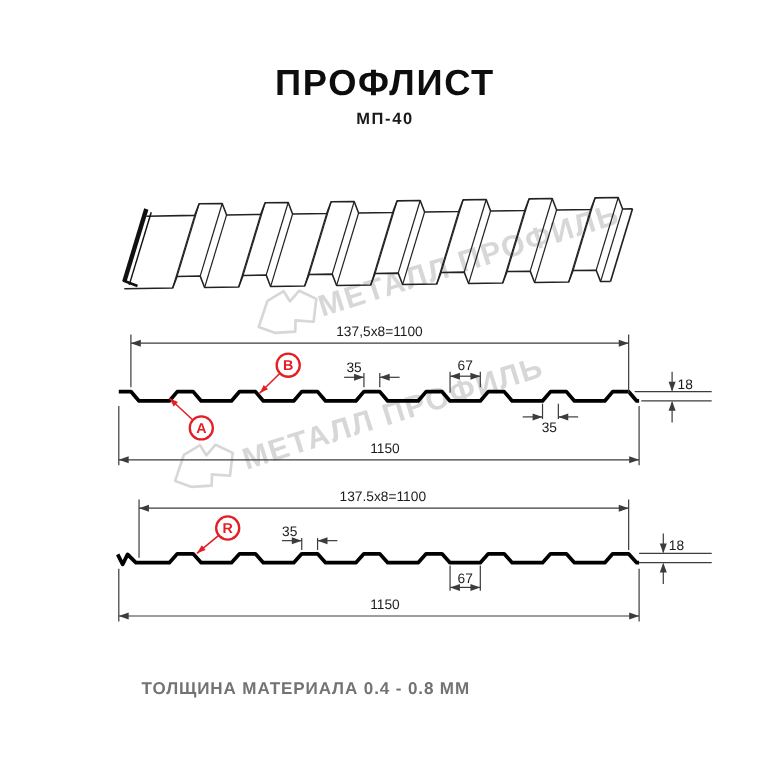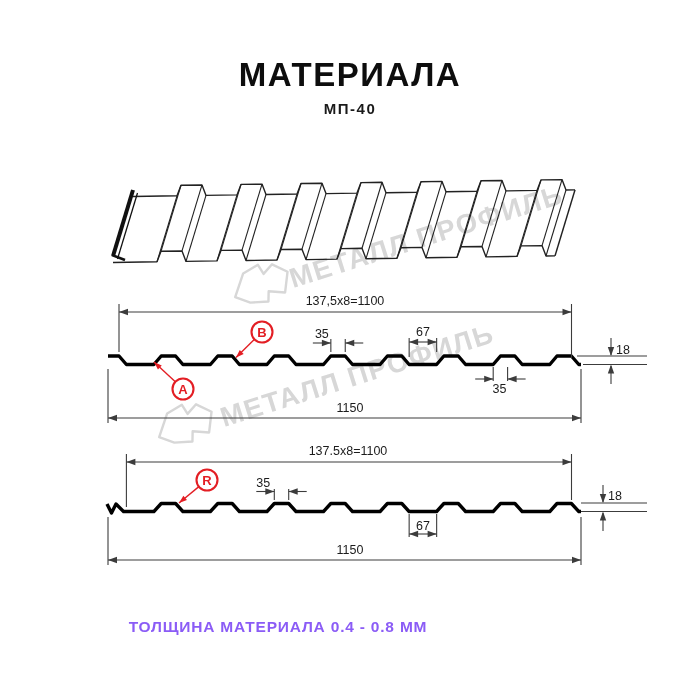--- a/index.html
+++ b/index.html
@@ -3,28 +3,28 @@
 <meta charset="utf-8">
 <style>
   html,body{margin:0;padding:0;background:#ffffff;}
   .stage{position:relative;width:700px;height:700px;background:#ffffff;overflow:hidden;
          font-family:"Liberation Sans",sans-serif;}
   .title{position:absolute;top:56px;left:0;width:700px;text-align:center;
          font-size:33px;font-weight:bold;letter-spacing:1.5px;color:#0d0d0d;}
   .subtitle{position:absolute;top:100px;left:0;width:700px;text-align:center;
          font-size:15px;font-weight:bold;letter-spacing:1.5px;color:#1a1a1a;}
   .footer{position:absolute;top:618px;left:0;width:556px;text-align:center;
-         font-size:15.5px;font-weight:600;letter-spacing:0.8px;color:#8b5cf6;}
+         font-size:15.5px;font-weight:600;letter-spacing:0.8px;color:#737373;}
   svg.draw{position:absolute;left:0;top:0;}
 </style>
 </head>
 <body>
 
 <div class="stage">
-  <div class="title">МАТЕРИАЛА</div>
+  <div class="title">ПРОФЛИСТ</div>
   <div class="subtitle">МП-40</div>
   <svg class="draw" id="draw" width="700" height="700" viewBox="0 0 700 700">
       <g>
         <polygon points="2,30 14,8 30,2 34,12 44,4 58,14 52,34 36,30 34,40 16,38" fill="none" stroke="#d7d7d7" stroke-width="2.4" stroke-linejoin="round" transform="translate(228,268) rotate(-10)"></polygon>
         <text x="0" y="0" font-size="27.5" text-anchor="start" fill="#d7d7d7" font-family="&quot;Liberation Sans&quot;,sans-serif" font-weight="bold" letter-spacing="1.5" transform="translate(293,288) rotate(-17.5)">МЕТАЛЛ ПРОФИЛЬ</text>
       </g>
       <g>
         <polygon points="2,30 14,8 30,2 34,12 44,4 58,14 52,34 36,30 34,40 16,38" fill="none" stroke="#d7d7d7" stroke-width="2.4" stroke-linejoin="round" transform="translate(152,408) rotate(-10)"></polygon>
         <text x="0" y="0" font-size="27.5" text-anchor="start" fill="#d7d7d7" font-family="&quot;Liberation Sans&quot;,sans-serif" font-weight="bold" letter-spacing="1.5" transform="translate(224,427) rotate(-17.5)">МЕТАЛЛ ПРОФИЛЬ</text>
       </g>

